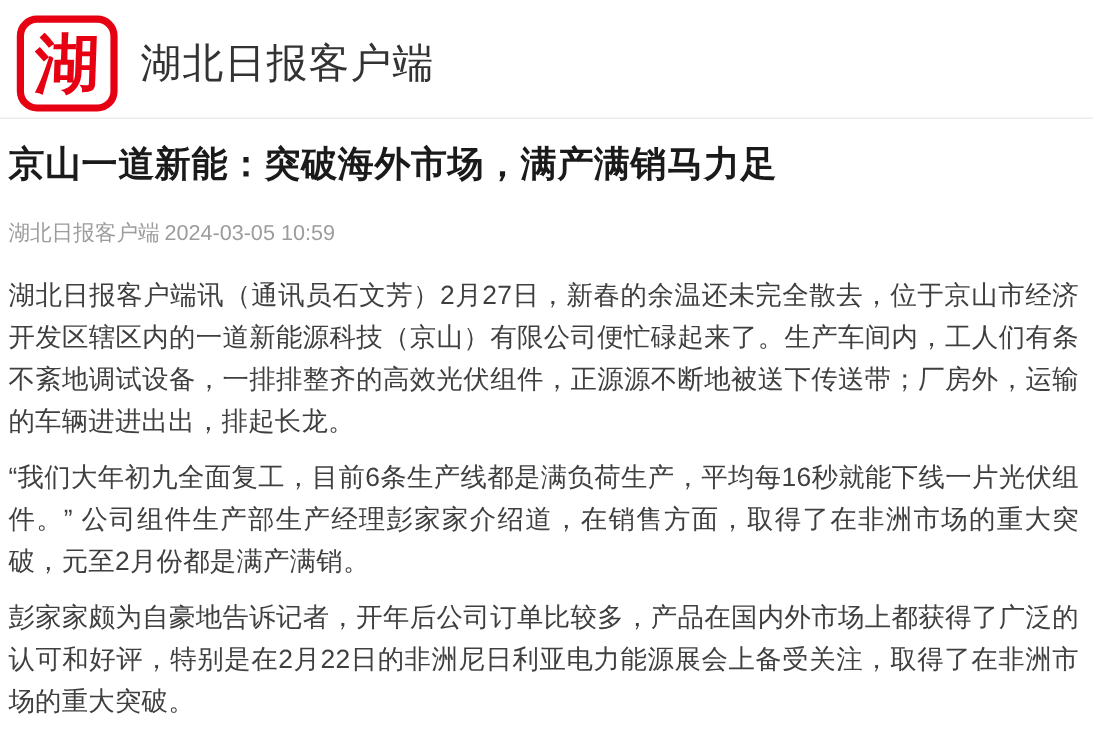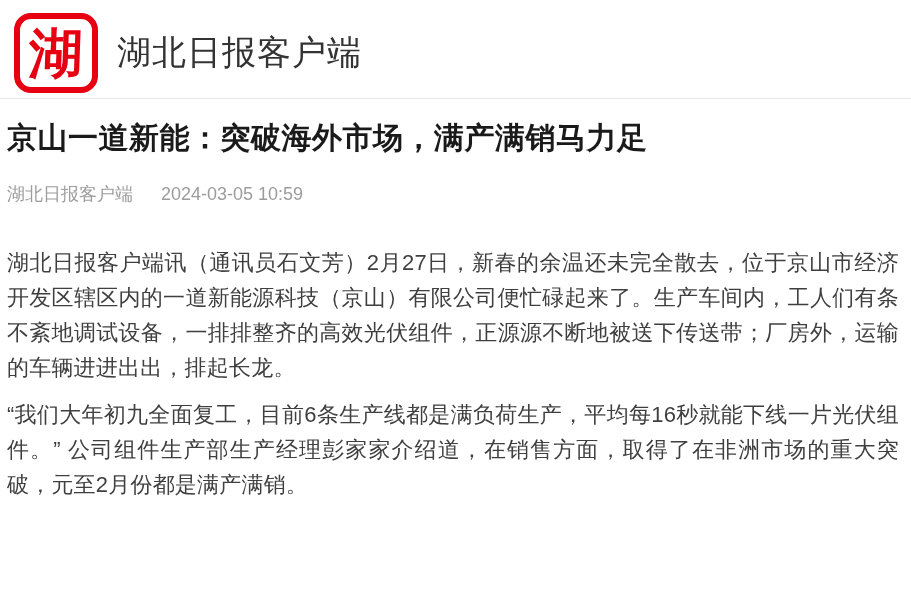--- a/index.html
+++ b/index.html
@@ -69,23 +69,23 @@
     letter-spacing: 0.5px;
   }
   .byline {
     margin-top: 27px;
     font-size: 18px;
     line-height: 20px;
     color: var(--byline_color);
     display: flex;
     align-items: baseline;
   }
-  .byline .date { margin-left: 28px; }
+  .byline .date { margin-left: 4px; }
   .article-body {
-    margin-top: 41px;
+    margin-top: 24px;
   }
   .article-body p {
     font-size: 22px;
     line-height: 35px;
     color: var(--body_color);
     margin: 0 0 12px 0;
     letter-spacing: 0.2px;
     text-align: justify;
   }
 </style>
@@ -106,17 +106,18 @@
     <h1 class="article-title">京山一道新能：突破海外市场，满产满销马力足</h1>
 
     <div class="byline">
       <span class="source">湖北日报客户端</span>
       <span class="date">2024-03-05 10:59</span>
     </div>
 
     <div class="article-body">
       <p>湖北日报客户端讯（通讯员石文芳）2月27日，新春的余温还未完全散去，位于京山市经济开发区辖区内的一道新能源科技（京山）有限公司便忙碌起来了。生产车间内，工人们有条不紊地调试设备，一排排整齐的高效光伏组件，正源源不断地被送下传送带；厂房外，运输的车辆进进出出，排起长龙。</p>
       <p>“我们大年初九全面复工，目前6条生产线都是满负荷生产，平均每16秒就能下线一片光伏组件。” 公司组件生产部生产经理彭家家介绍道，在销售方面，取得了在非洲市场的重大突破，元至2月份都是满产满销。</p>
+      <p>彭家家颇为自豪地告诉记者，开年后公司订单比较多，产品在国内外市场上都获得了广泛的认可和好评，特别是在2月22日的非洲尼日利亚电力能源展会上备受关注，取得了在非洲市场的重大突破。</p>
     </div>
 
   </article>
 
 </div>
 
 </body></html>

